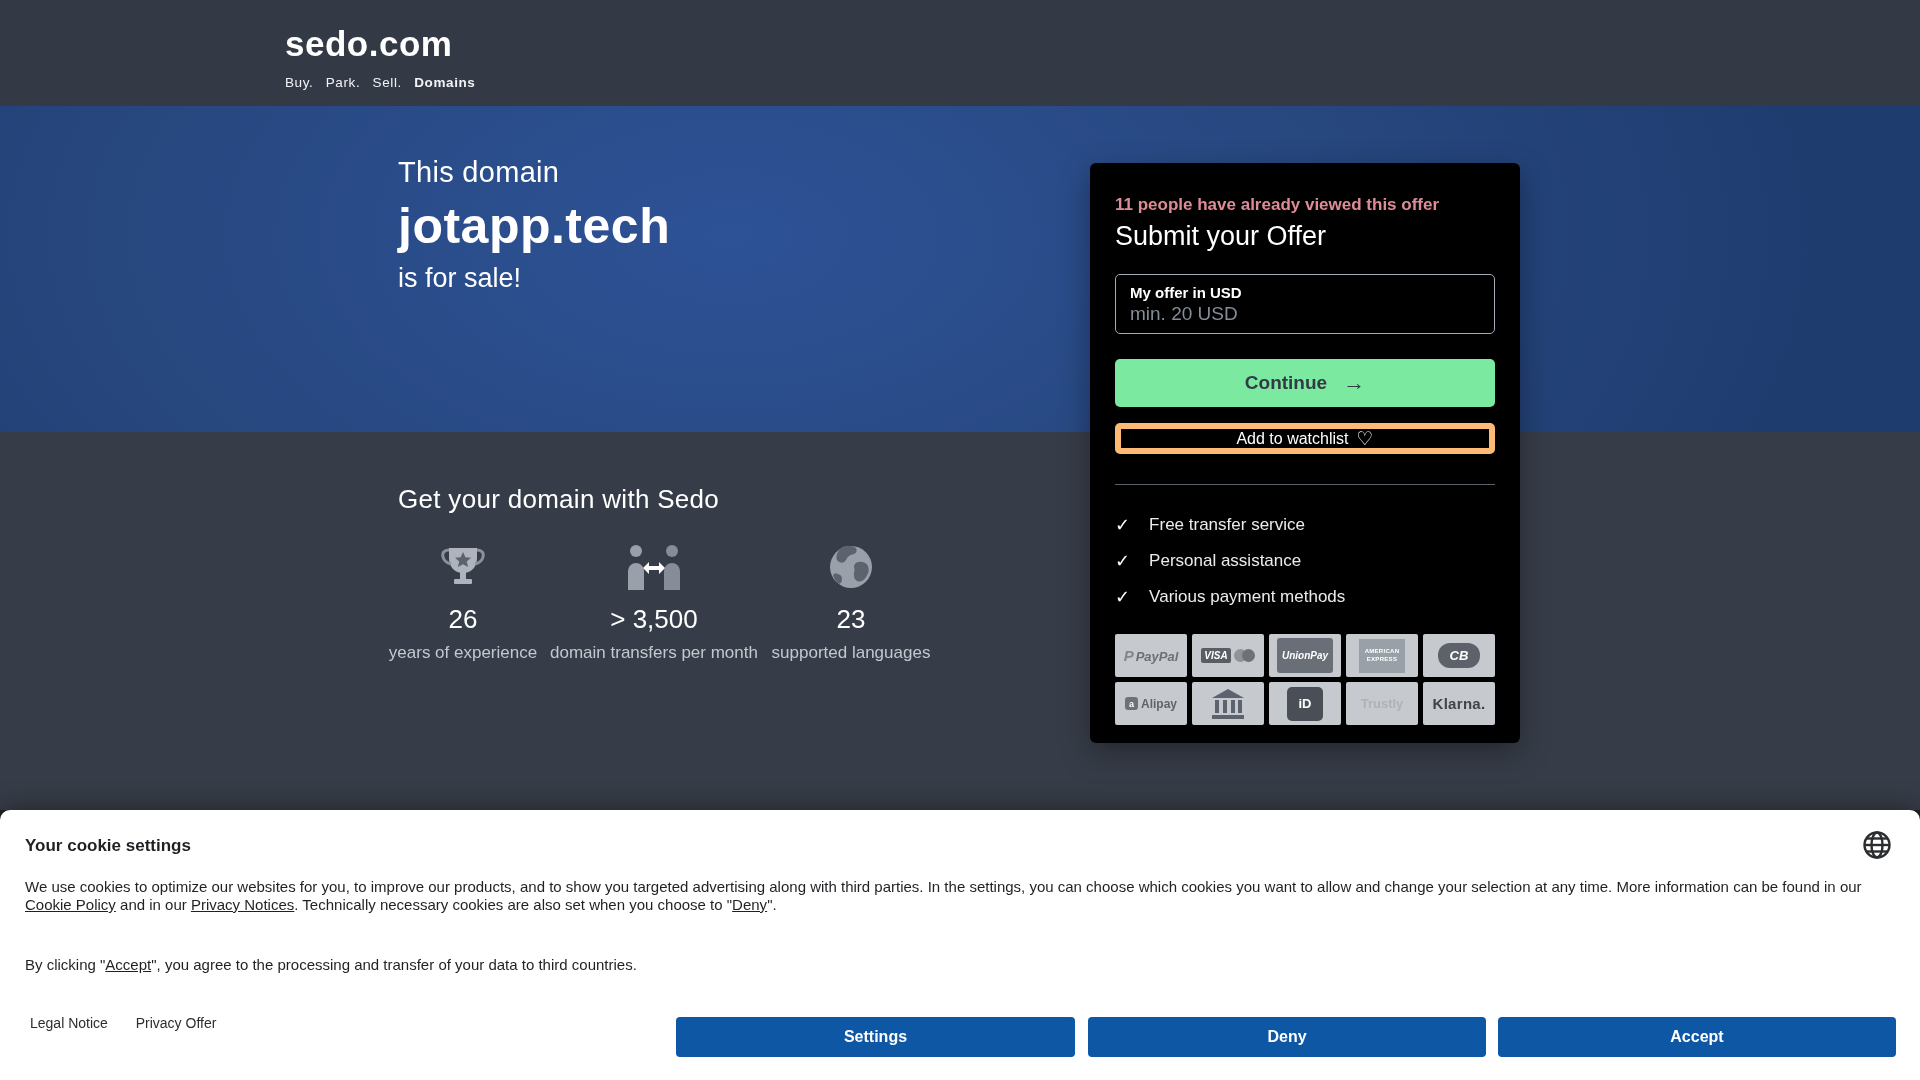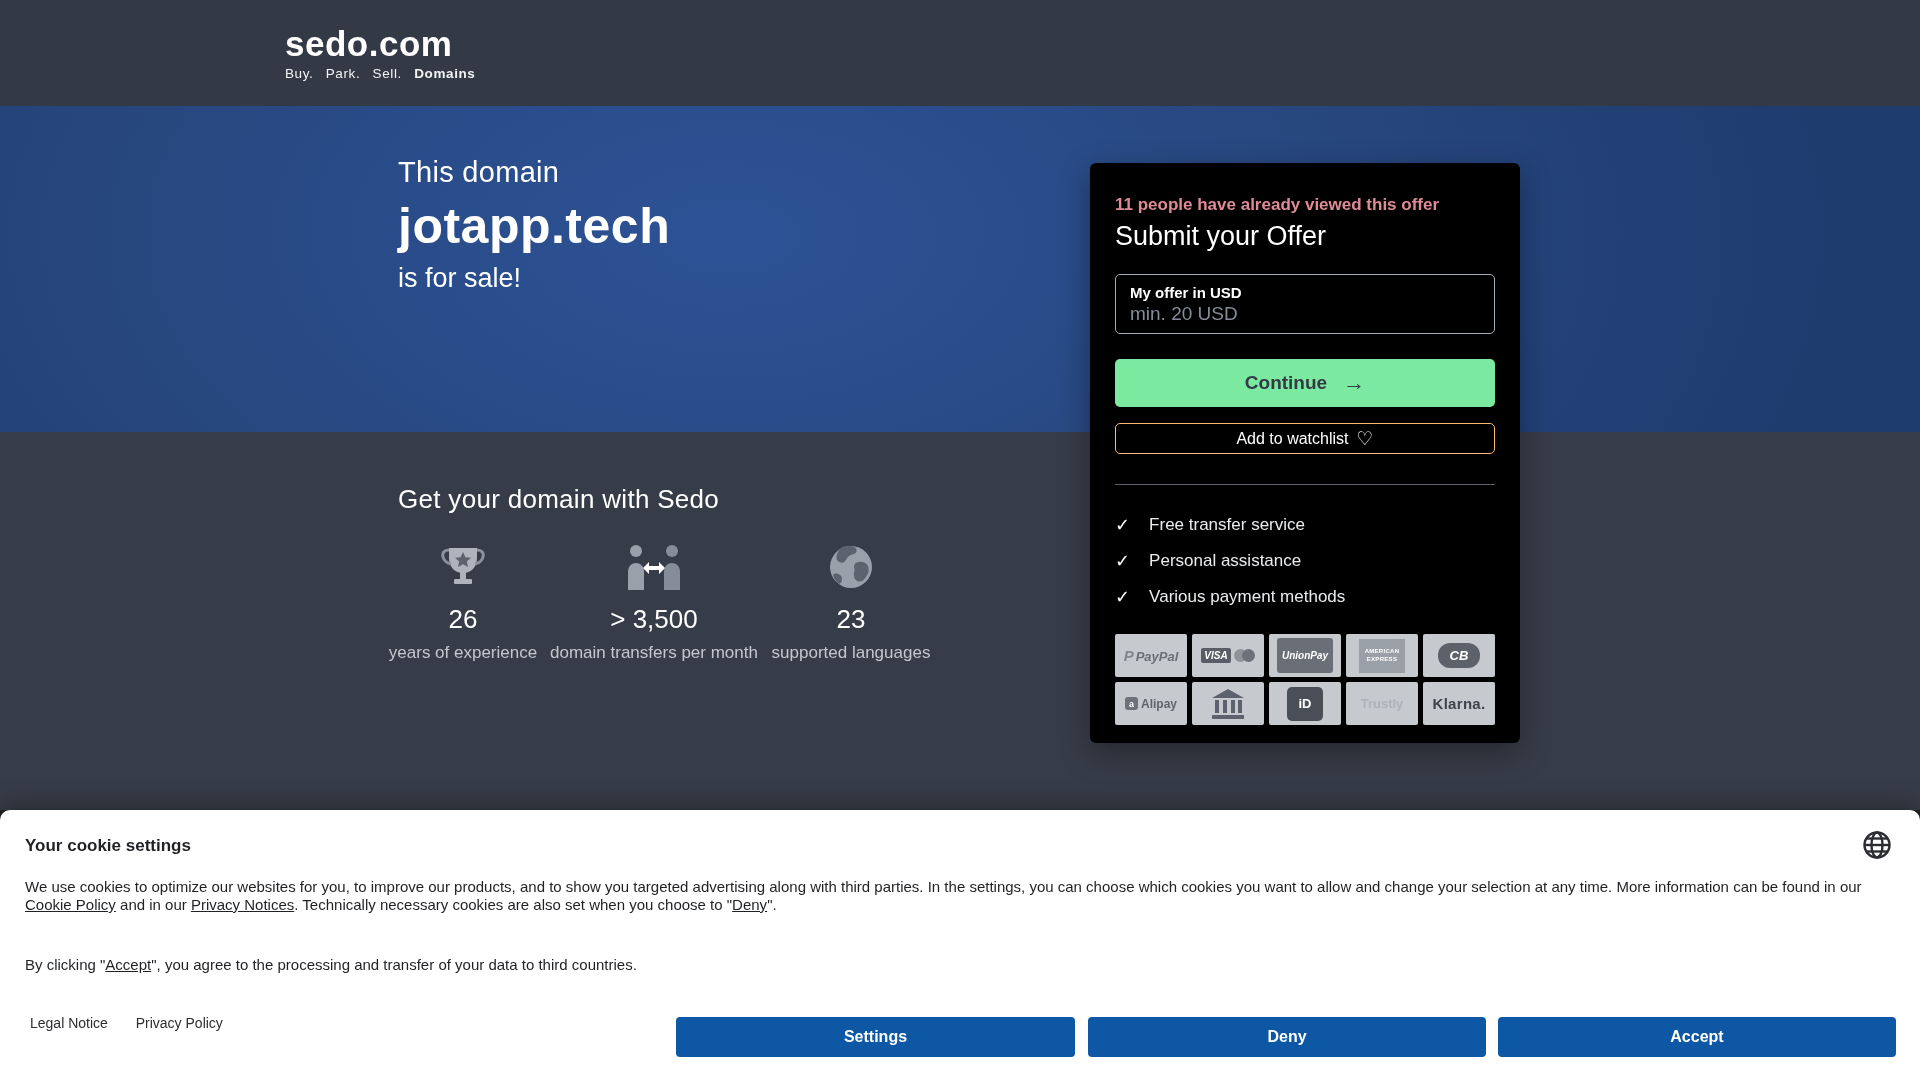--- a/index.html
+++ b/index.html
@@ -4,21 +4,21 @@
 <style>
   html,body{margin:0;padding:0;background:#222;}
   *{box-sizing:border-box;}
   #page{position:relative;width:1920px;height:1080px;overflow:hidden;
         font-family:"Liberation Sans","DejaVu Sans",sans-serif;}
 
   
   #header{position:absolute;left:0;top:0;width:1920px;height:106px;background:#333a46;}
   #logo{position:absolute;left:285px;top:26px;color:#fff;cursor:pointer;}
   #logo .logo-title{font-size:35px;font-weight:bold;letter-spacing:.5px;line-height:1;}
-  #logo .logo-tagline{font-size:13.5px;margin-top:5px;letter-spacing:.6px;word-spacing:8px;color:#f2f3f5;}
+  #logo .logo-tagline{font-size:13.5px;margin-top:14px;letter-spacing:.6px;word-spacing:8px;color:#f2f3f5;}
   #logo .logo-tagline b{font-weight:bold;}
 
   
   #hero{position:absolute;left:0;top:106px;width:1920px;height:326px;
         background:radial-gradient(ellipse 1100px 620px at 38% 40%, #2d5296 0%, #27477f 55%, #1f3c6f 100%);}
   #hero-text{position:absolute;left:398px;top:50px;color:#fff;}
   #hero-text .h-line1{font-size:29px;font-weight:300;letter-spacing:.3px;}
   #hero-text .h-domain{font-size:50px;font-weight:bold;margin-top:8px;letter-spacing:.5px;}
   #hero-text .h-line3{font-size:27px;font-weight:300;margin-top:8px;}
 
@@ -39,21 +39,21 @@
   .op-title{margin-top:6px;color:#fff;font-size:27px;font-weight:400;}
   .op-input{margin-top:22px;height:60px;border:1px solid #a6acb5;border-radius:5px;padding:9px 14px;cursor:text;}
   .op-input label{display:block;color:#fff;font-size:15px;font-weight:bold;}
   .op-input input{width:100%;margin-top:2px;background:transparent;border:none;outline:none;
                   font-size:19px;color:#e8eaed;font-family:inherit;padding:0;}
   .op-input input::placeholder{color:#858c97;opacity:1;}
   .op-continue{margin-top:25px;height:48px;width:100%;background:#7be99f;border:none;border-radius:5px;
                color:#333a45;font-size:19px;font-weight:bold;font-family:inherit;cursor:pointer;
                display:flex;align-items:center;justify-content:center;}
   .op-continue .arrow{margin-left:16px;font-size:22px;font-weight:normal;}
-  .op-watchlist{margin-top:16px;height:31px;width:100%;background:transparent;border:1px solid #fdba74;border-radius:5px;
+  .op-watchlist{margin-top:16px;height:31px;width:100%;background:transparent;border:6px solid #fdba74;border-radius:5px;
                 color:#fff;font-size:16px;font-family:inherit;cursor:pointer;
                 display:flex;align-items:center;justify-content:center;}
   .op-watchlist .heart{margin-left:8px;font-size:19px;line-height:1;}
   .op-divider{margin-top:30px;border-top:1px solid #5a616b;}
   .op-benefits{margin-top:22px;}
   .benefit{display:flex;align-items:center;height:36px;color:#e9ebee;font-size:17px;}
   .benefit .check{color:#fff;font-size:18px;margin-right:19px;font-weight:bold;}
   .op-payments{margin-top:19px;display:grid;grid-template-columns:repeat(5,1fr);gap:5px;}
   .pay-tile{height:43px;background:#c6cacf;border-radius:2px;display:flex;align-items:center;justify-content:center;overflow:hidden;}
   .pp-txt{font-style:italic;font-weight:bold;font-size:13px;color:#6b7077;}
@@ -248,21 +248,21 @@
         <line x1="4.5" y1="21.5" x2="25.5" y2="21.5" stroke="#2b2d30" stroke-width="2.4"></line>
       </svg>
     </div>
 
     <p class="c-p1"><span>We use cookies to optimize our websites for you, to improve our products, and to show you targeted advertising along with third parties. In the settings, you can choose which cookies you want to allow and change your selection at any time. More information can be found in our </span><a>Cookie Policy</a><span> and in our </span><a>Privacy Notices</a><span>. Technically necessary cookies are also set when you choose to "</span><a>Deny</a><span>".</span></p>
 
     <p class="c-p2"><span>By clicking "</span><a>Accept</a><span>", you agree to the processing and transfer of your data to third countries.</span></p>
 
     <div class="c-bottom-links">
       <span>Legal Notice</span>
-      <span>Privacy Policy</span>
+      <span>Privacy Offer</span>
     </div>
 
     <button class="c-btn" id="btn-settings">Settings</button>
     <button class="c-btn" id="btn-deny">Deny</button>
     <button class="c-btn" id="btn-accept">Accept</button>
   </div>
 
 </div>
 
 </body></html>

